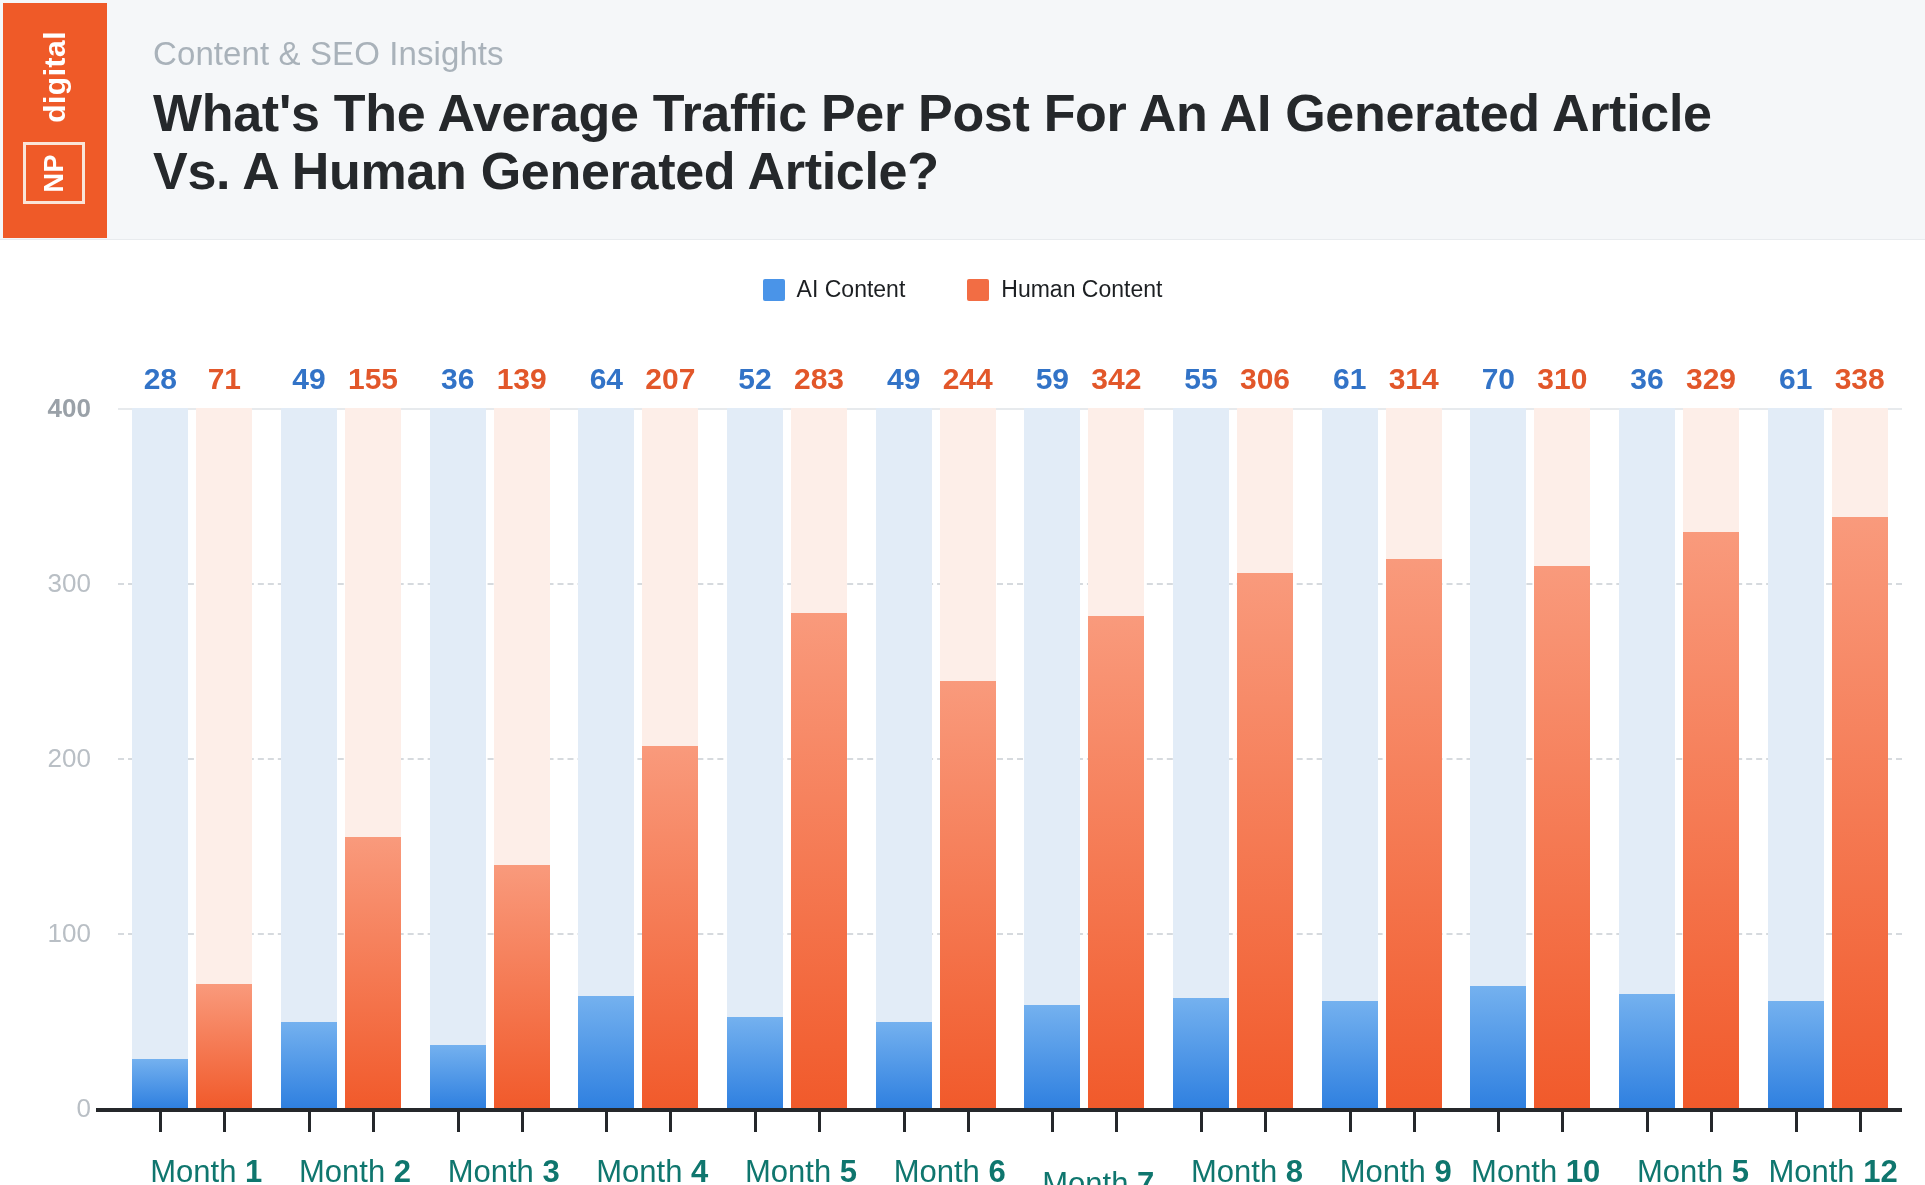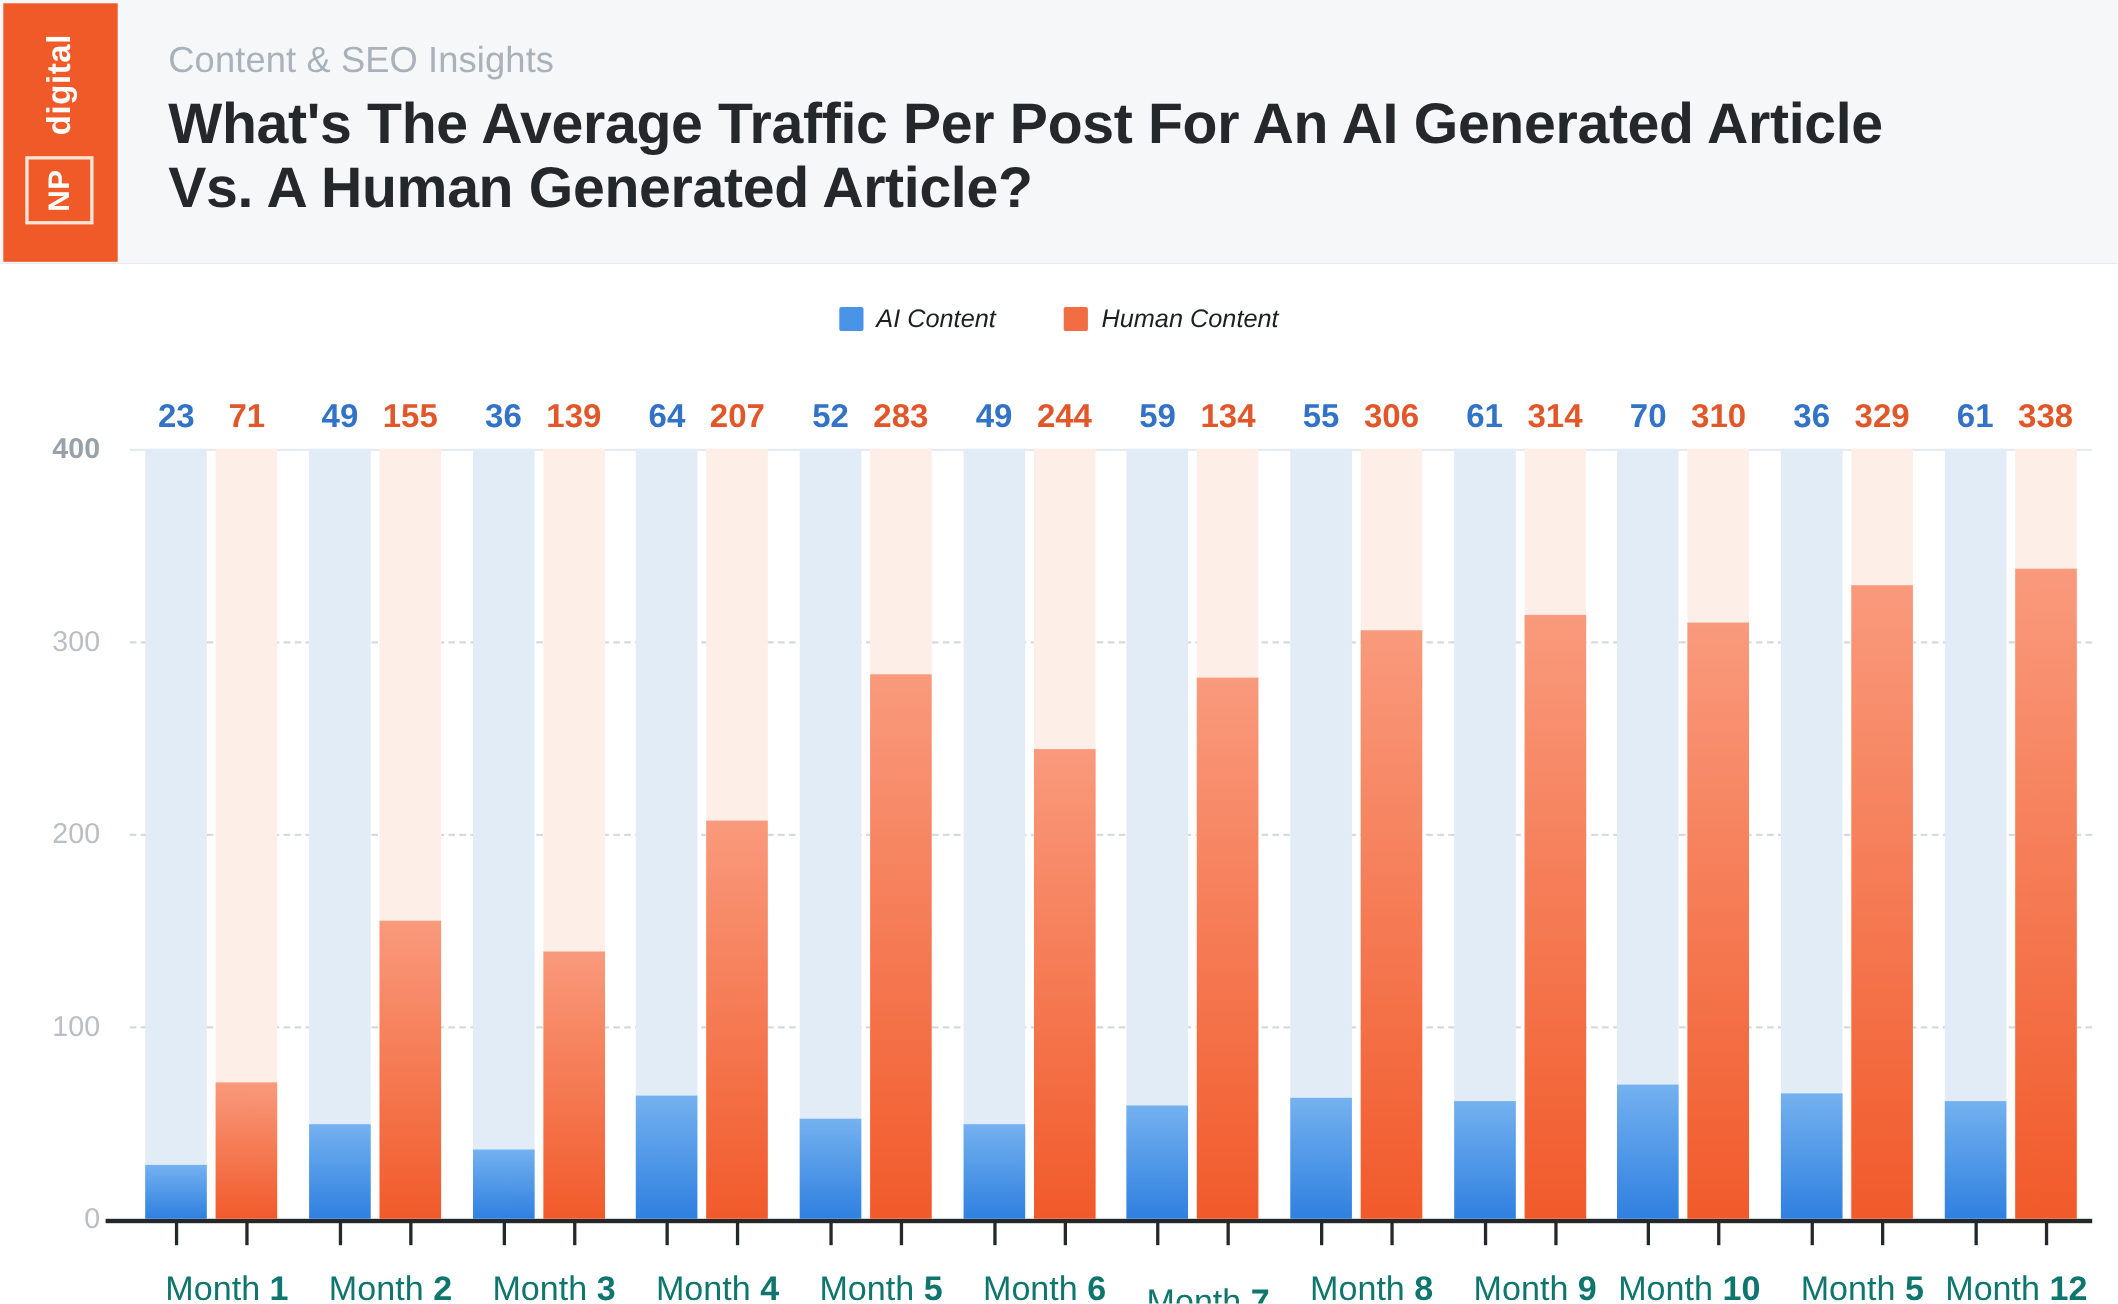--- a/index.html
+++ b/index.html
@@ -105,21 +105,20 @@
     left: 0;
     width: 1925px;
     display: flex;
     justify-content: center;
     gap: 62px;
   }
   .legend-item {
     display: flex;
     align-items: center;
     gap: 12px;
-    font-style: italic;
   }
   .legend-swatch {
     width: 22px; height: 22px;
     border-radius: 2px;
     display: block;
   }
   .legend-label {
     font-size: 23px;
     color: #1c1f22;
     font-weight: 400;
@@ -283,21 +282,21 @@
         <div class="ylabel" style="top: 350px;">200</div>
         <div class="gridline" style="top: 175px;"></div>
         <div class="ylabel" style="top: 175px;">300</div>
         <div class="gridline top" style="top: 0px;"></div>
         <div class="ylabel top" style="top: 0px;">400</div>
         <div class="group" style="left: 14.3333px; width: 120px;">
           <div class="bar-slot" style="left: 0px;">
             <div class="track ai"></div>
             <div class="bar ai" style="height: 49px;"></div>
           </div>
-          <div class="vlabel ai" style="left: 0px;">23</div>
+          <div class="vlabel ai" style="left: 0px;">28</div>
           <div class="tick" style="left: 27px;"></div>
           <div class="bar-slot" style="left: 64px;">
             <div class="track human"></div>
             <div class="bar human" style="height: 124.25px;"></div>
           </div>
           <div class="vlabel human" style="left: 64px;">71</div>
           <div class="tick" style="left: 91px;"></div>
           <div class="xlabel" style="left: -10px;">Month <b>1</b></div>
         </div>
         <div class="group" style="left: 163px; width: 120px;">
@@ -379,21 +378,21 @@
           <div class="bar-slot" style="left: 0px;">
             <div class="track ai"></div>
             <div class="bar ai" style="height: 103.25px;"></div>
           </div>
           <div class="vlabel ai" style="left: 0px;">59</div>
           <div class="tick" style="left: 27px;"></div>
           <div class="bar-slot" style="left: 64px;">
             <div class="track human"></div>
             <div class="bar human" style="height: 491.75px;"></div>
           </div>
-          <div class="vlabel human" style="left: 64px;">134</div>
+          <div class="vlabel human" style="left: 64px;">342</div>
           <div class="tick" style="left: 91px;"></div>
           <div class="xlabel" style="left: -10px; margin-top: 12px;">Month <b>7</b></div>
         </div>
         <div class="group" style="left: 1055px; width: 120px;">
           <div class="bar-slot" style="left: 0px;">
             <div class="track ai"></div>
             <div class="bar ai" style="height: 110.25px;"></div>
           </div>
           <div class="vlabel ai" style="left: 0px;">55</div>
           <div class="tick" style="left: 27px;"></div>

